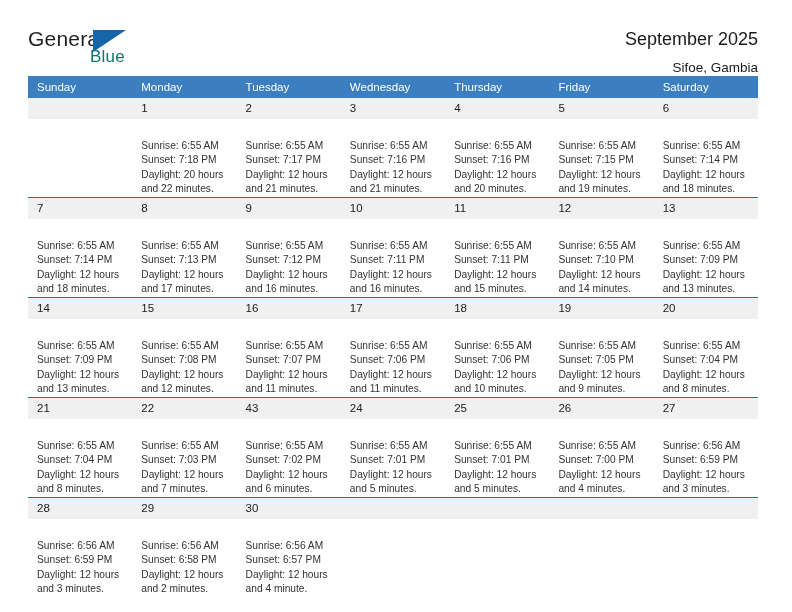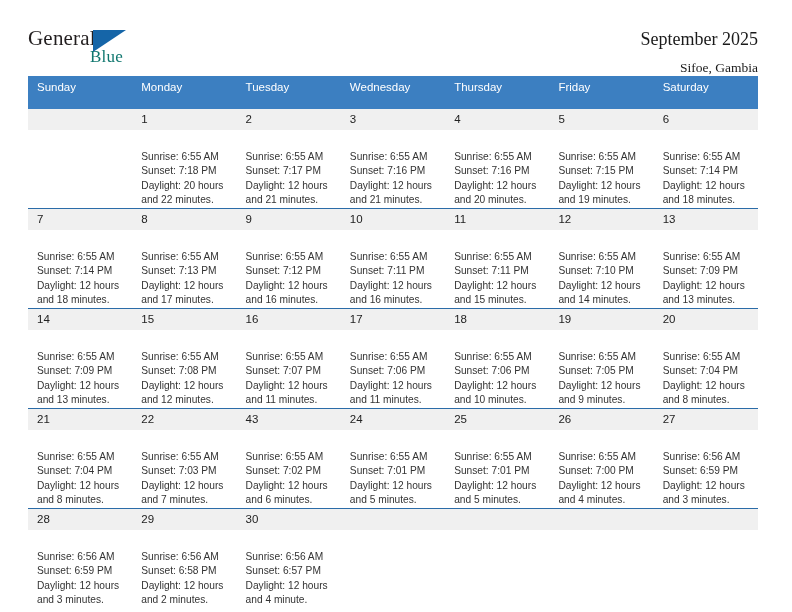--- a/index.html
+++ b/index.html
@@ -22,21 +22,20 @@
   }
 
   
   .top {
     display: flex;
     align-items: flex-start;
     justify-content: space-between;
     padding: 28px 34px 0 28px;
     height: 72px;
     box-sizing: border-box;
-    font-family: Liberation Serif, serif;
   }
   .brand {
     position: relative;
     width: 110px;
     height: 46px;
     flex: none;
   }
   .brand-general {
     position: absolute;
     left: 0;
@@ -93,21 +92,21 @@
     width: 730px;
     border-collapse: collapse;
     table-layout: fixed;
   }
   table.cal th {
     background: #3c7fc1;
     color: #ffffff;
     font-size: 11.5px;
     font-weight: normal;
     text-align: left;
-    padding: 5px 0 16px 9px;
+    padding: 5px 0 5px 9px;
     height: 20px;
     box-sizing: border-box;
   }
   table.cal td {
     vertical-align: top;
     padding: 0;
     border-top: 1px solid #2b6ca8;
     height: 90px;
     box-sizing: border-box;
   }

